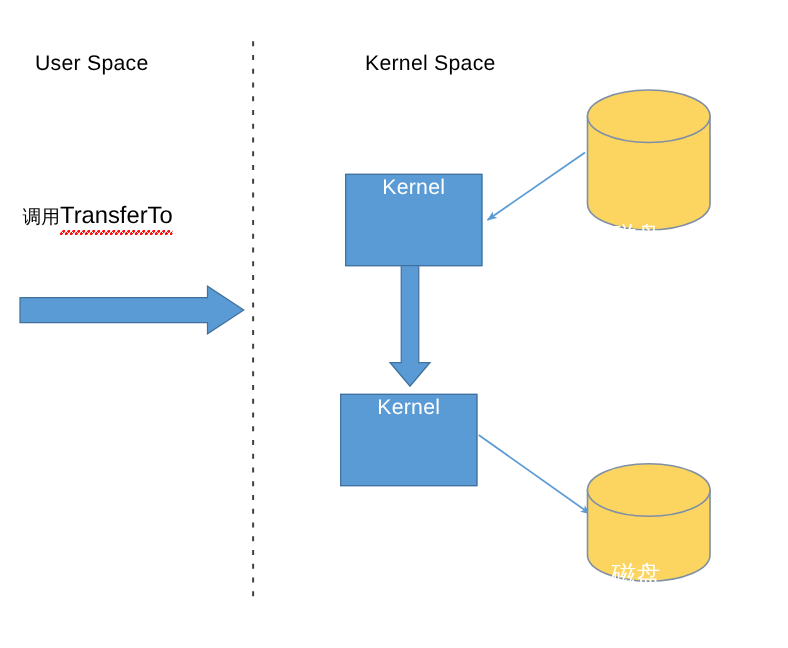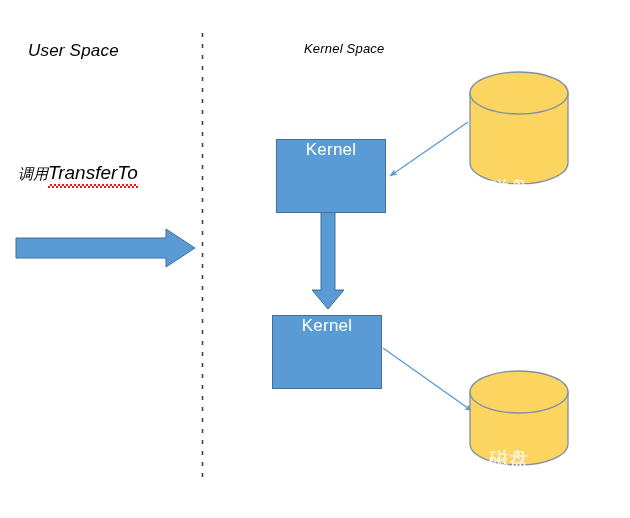--- a/index.html
+++ b/index.html
@@ -26,34 +26,32 @@
     height: 518px;
     overflow: visible;
   }
 
   
   .lbl {
     position: absolute;
     white-space: nowrap;
     color: #000000;
     line-height: 1;
-    font-style: italic;
   }
   #label-user-space {
     left: 28px;
     top: 42px;
     font-size: 17px;
     letter-spacing: 0.2px;
   }
   #label-kernel-space {
     left: 292px;
     top: 42px;
-    font-size: 13px;
+    font-size: 17px;
     letter-spacing: 0.2px;
-    margin-left: 12px;
   }
 
   
   #label-call {
     left: 18px;
     top: 163px;
     font-size: 19px;
     color: #000000;
   }
   #label-call .cn { font-size: 15px; }

